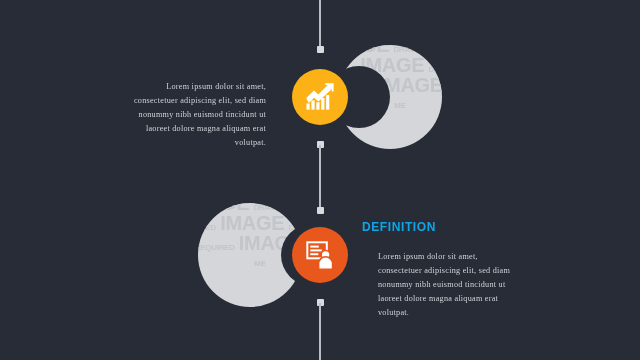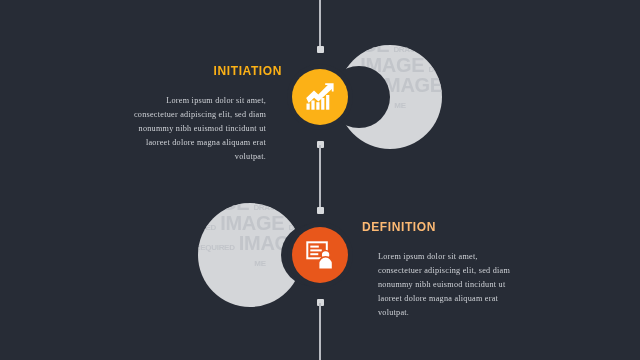--- a/index.html
+++ b/index.html
@@ -65,21 +65,21 @@
   
   .txt{position:absolute;}
   .txt.top{left:110px;top:64px;width:172px;text-align:right;}
   .txt.bottom{left:362px;top:220px;width:176px;text-align:left;}
   .heading{
     font-size:12px;font-weight:bold;letter-spacing:0.6px;
     margin:0 0 7px 0;
     font-family:"Liberation Sans", sans-serif;
   }
   .heading.amber{color:#fcb116;}
-  .heading.orange{color:#fdba74;}
+  .heading.orange{color:#0ea5e9;}
   .body{
     font-family:"Liberation Serif", serif;
     font-size:8.2px;
     line-height:1.72;
     color:#cfd2d7;
     letter-spacing:0.25px;
     margin:16px;
   }
 </style>
 </head>
@@ -120,21 +120,20 @@
           <rect x="11.3" y="19.2" width="3.2" height="7.5"></rect>
           <rect x="16.2" y="15.0" width="3.2" height="11.7"></rect>
           <rect x="21.1" y="12.0" width="3.2" height="14.7"></rect>
           <path d="M1.2 15.0 L9.0 7.6 L13.3 11.4 L22.8 2.0 L20.2 2.0 L20.2 0.2 L28.6 0.2 L28.6 8.5 L26.8 8.5 L26.8 5.9 L13.4 18.6 L9.1 14.8 L3.7 19.9 Z"></path>
         </g>
       </svg>
     </span>
   </div>
 
   <div class="txt top">
-    <div class="heading amber">INITIATION</div>
     <p class="body">Lorem ipsum dolor sit amet, consectetuer adipiscing elit, sed diam nonummy nibh euismod tincidunt ut laoreet dolore magna aliquam erat volutpat.</p>
   </div>
 
   <div class="img-circle bottom">
     <div class="wm">
       <span class="big">IMAGE</span>
       <span class="sm">DRAG INTO ME</span>
       <span class="sm">YOUR REQUIRED</span>
       <span class="big">IMAGE</span>
       <span class="sm">DRAG INTO ME</span>

